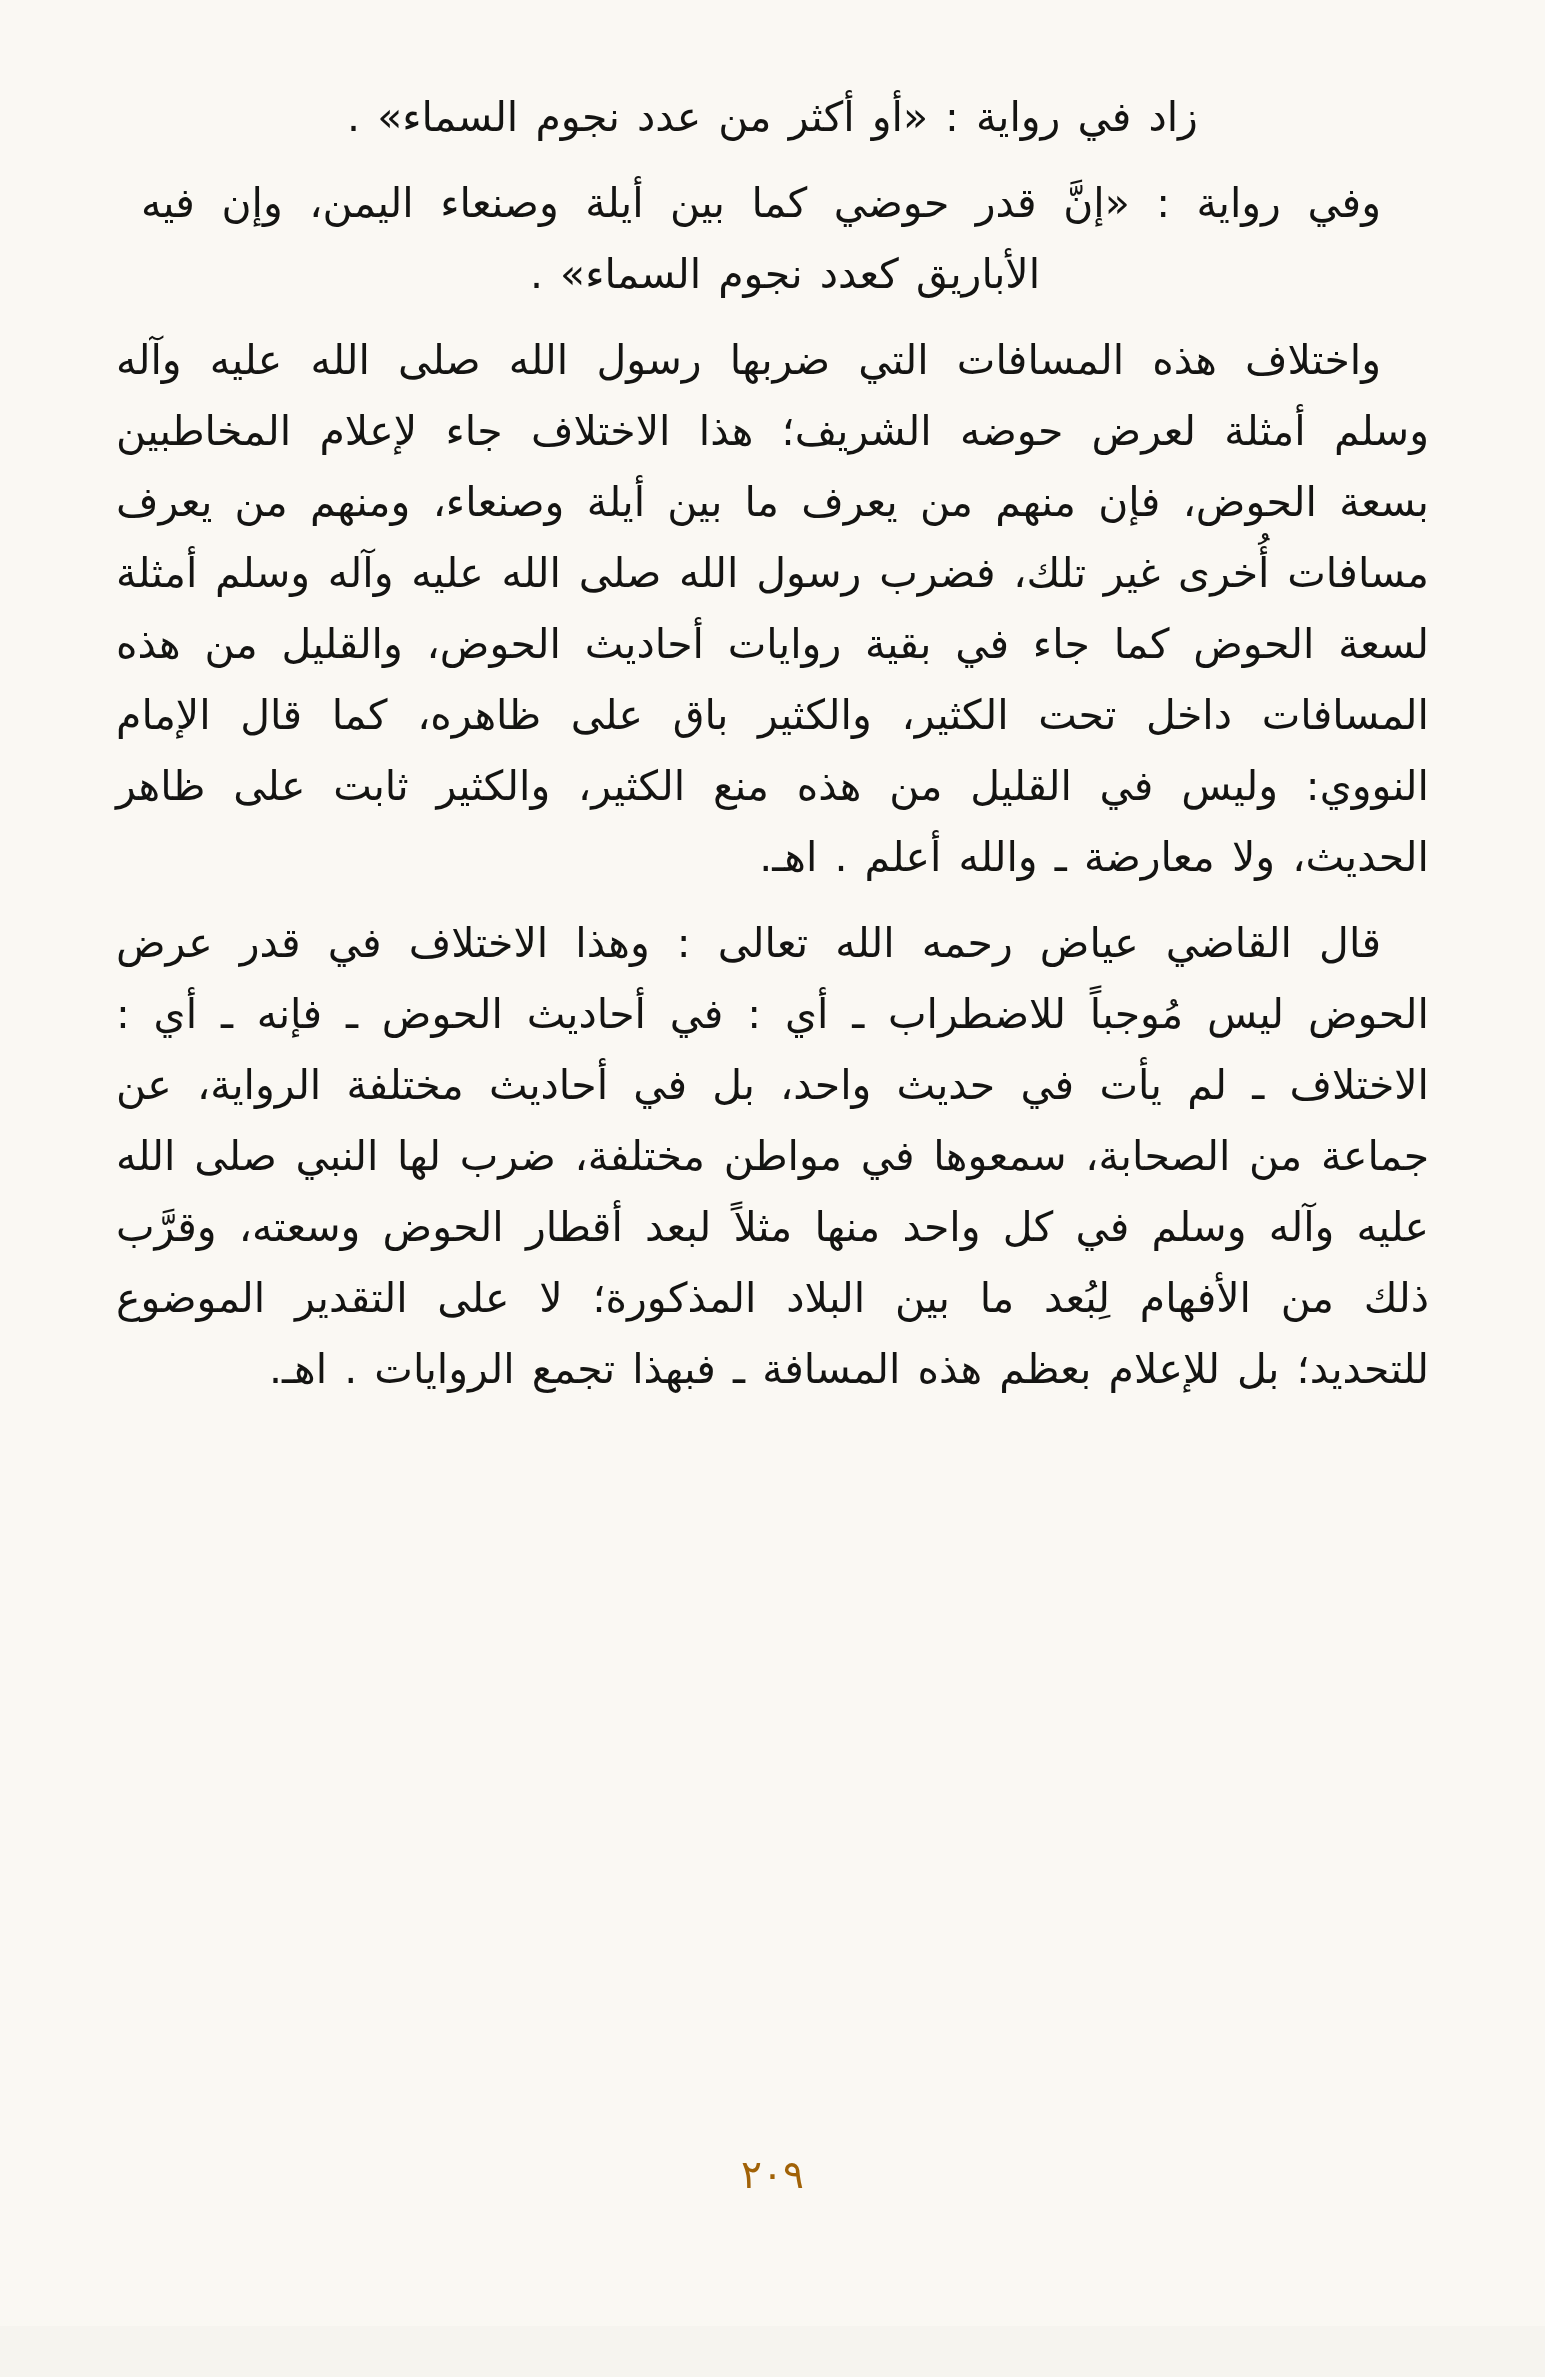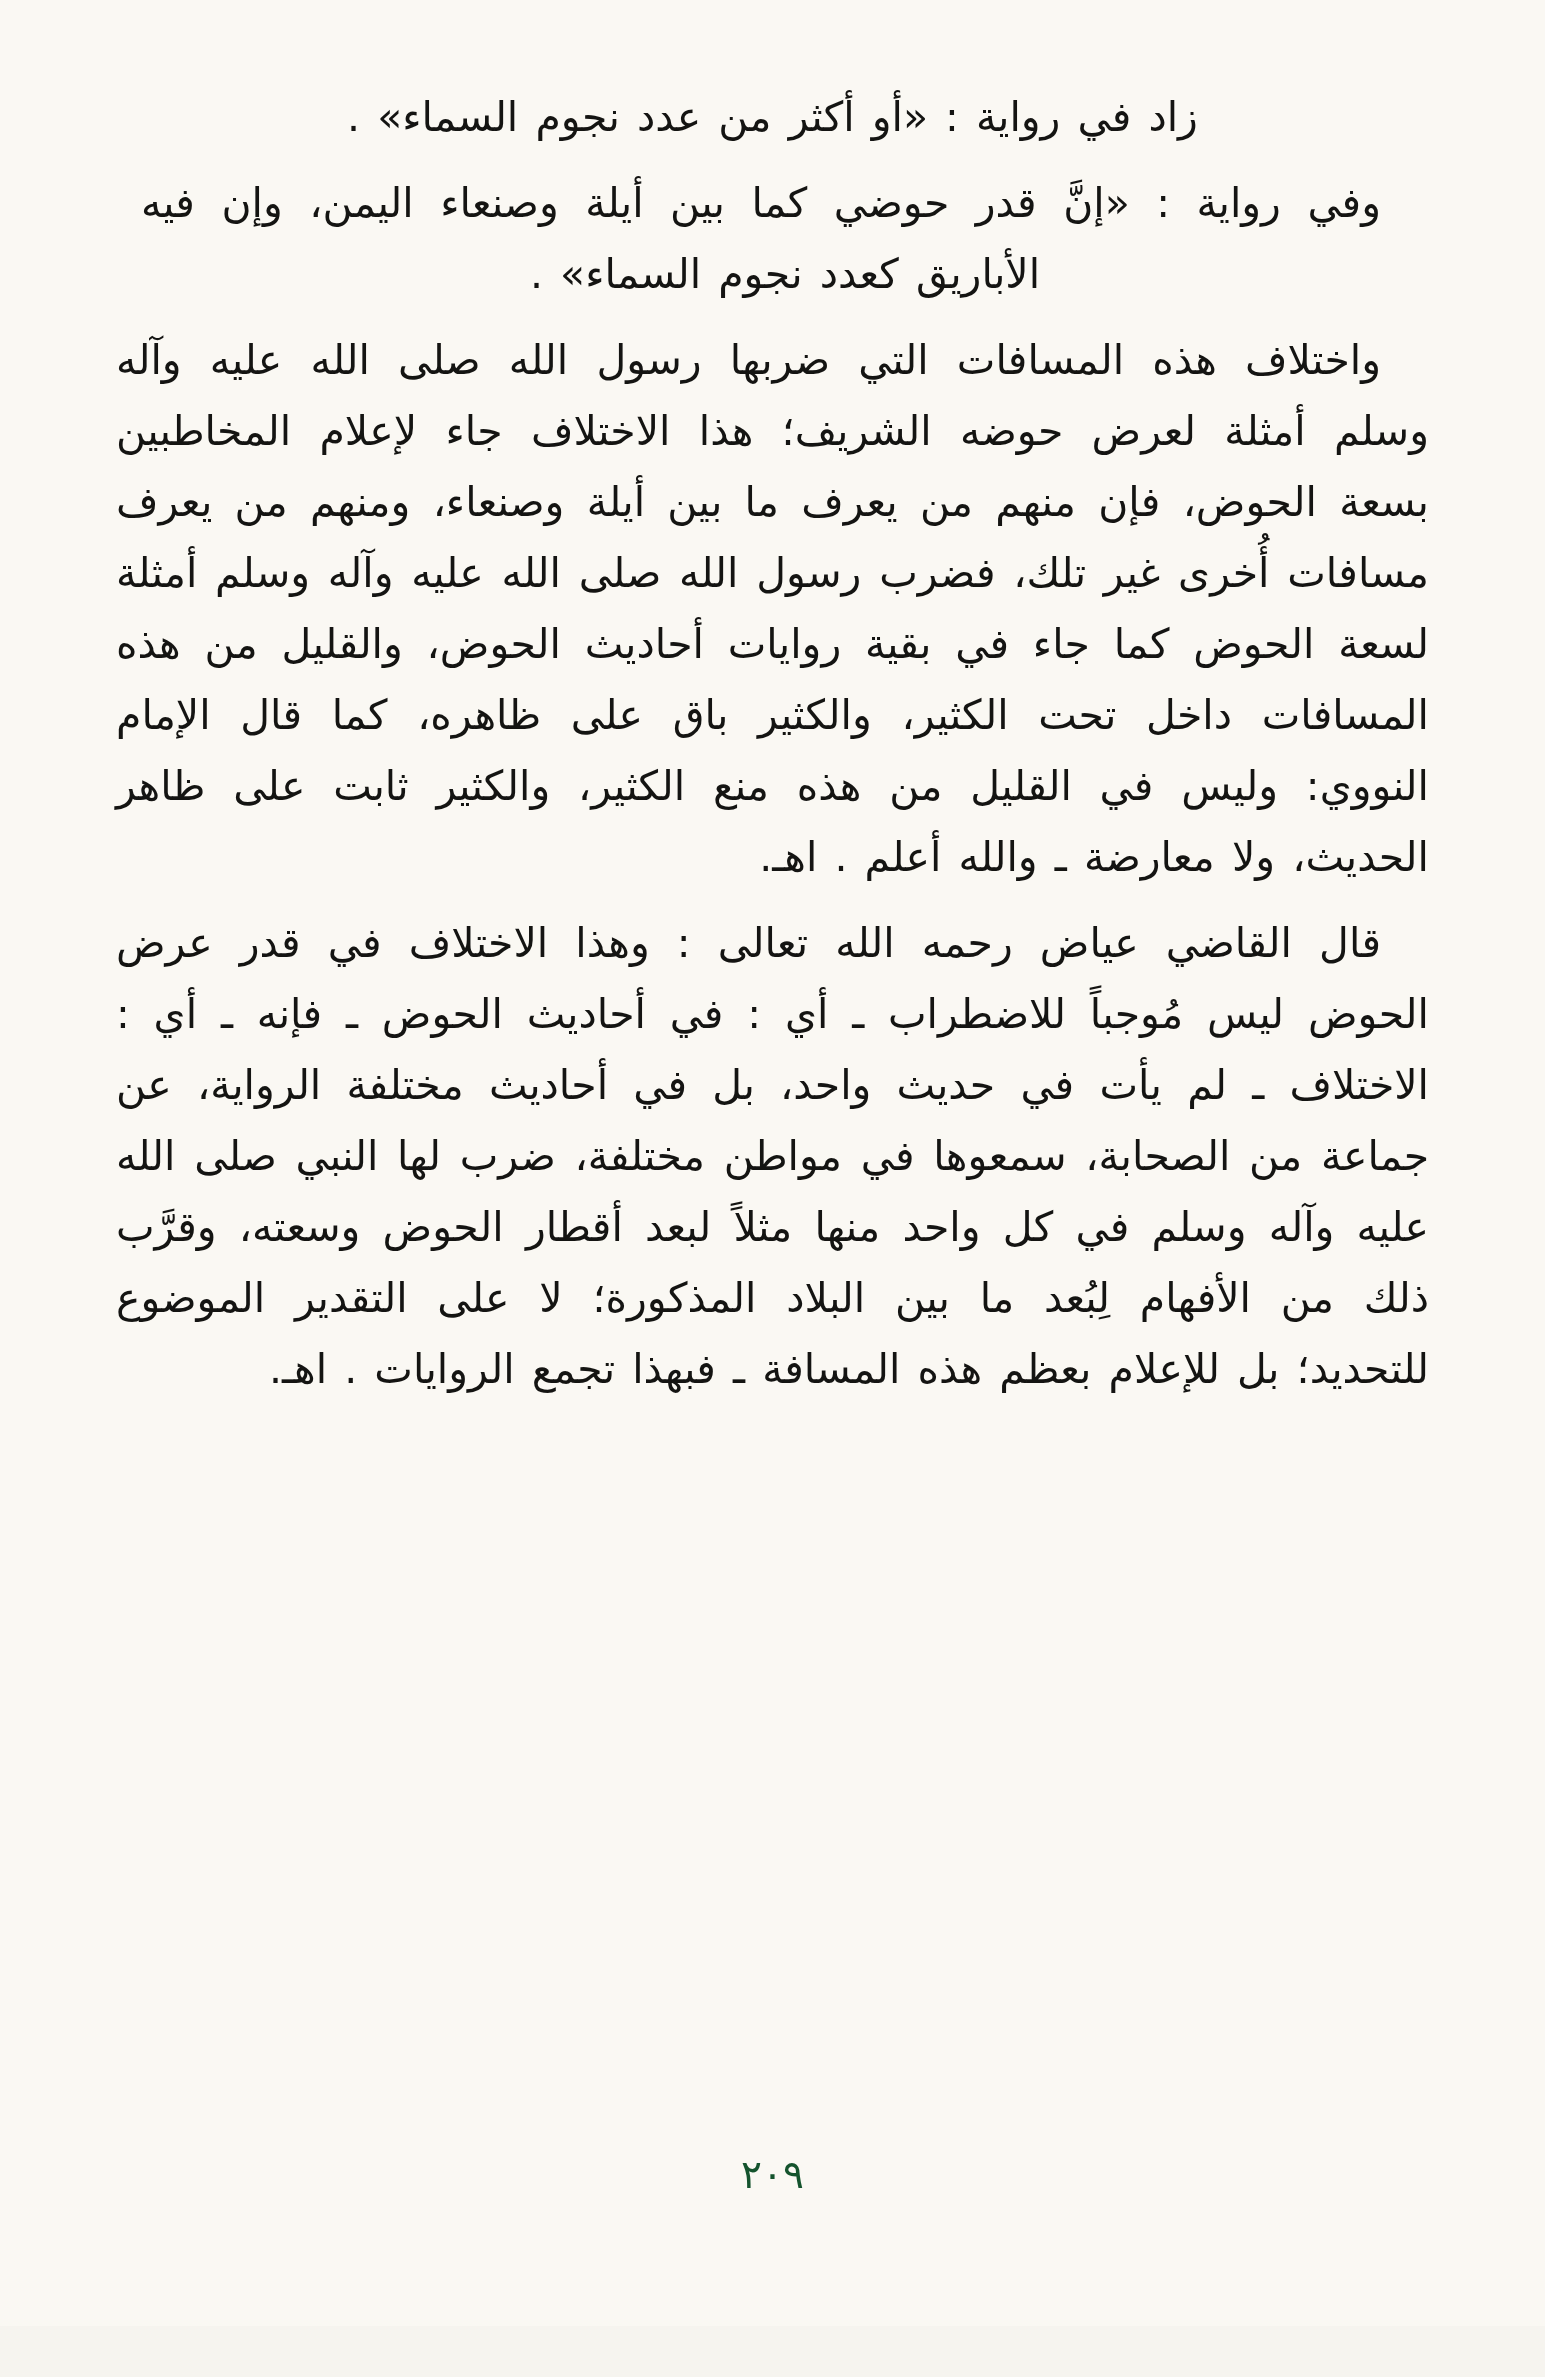--- a/index.html
+++ b/index.html
@@ -48,21 +48,21 @@
     margin-left: 25px;
   }
   .page-number {
     position: absolute;
     bottom: 129px;
     left: 0;
     right: 0;
     text-align: center;
     font-size: 39px;
     letter-spacing: 1.4px;
-    color: #14532d;
+    color: #a16207;
   }
 </style>
 </head>
 <body>
 
 <div class="page">
   <main class="text-block">
     <p class="para para-center">زاد في رواية : «أو أكثر من عدد نجوم السماء» .</p>
     <p class="para para-indent para-last-center">وفي رواية : «إنَّ قدر حوضي كما بين أيلة وصنعاء اليمن، وإن فيه الأباريق كعدد نجوم السماء» .</p>
     <p class="para para-indent">واختلاف هذه المسافات التي ضربها رسول الله صلى الله عليه وآله وسلم أمثلة لعرض حوضه الشريف؛ هذا الاختلاف جاء لإعلام المخاطبين بسعة الحوض، فإن منهم من يعرف ما بين أيلة وصنعاء، ومنهم من يعرف مسافات أُخرى غير تلك، فضرب رسول الله صلى الله عليه وآله وسلم أمثلة لسعة الحوض كما جاء في بقية روايات أحاديث الحوض، والقليل من هذه المسافات داخل تحت الكثير، والكثير باق على ظاهره، كما قال الإمام النووي: وليس في القليل من هذه منع الكثير، والكثير ثابت على ظاهر الحديث، ولا معارضة ـ والله أعلم . اهـ.</p>

